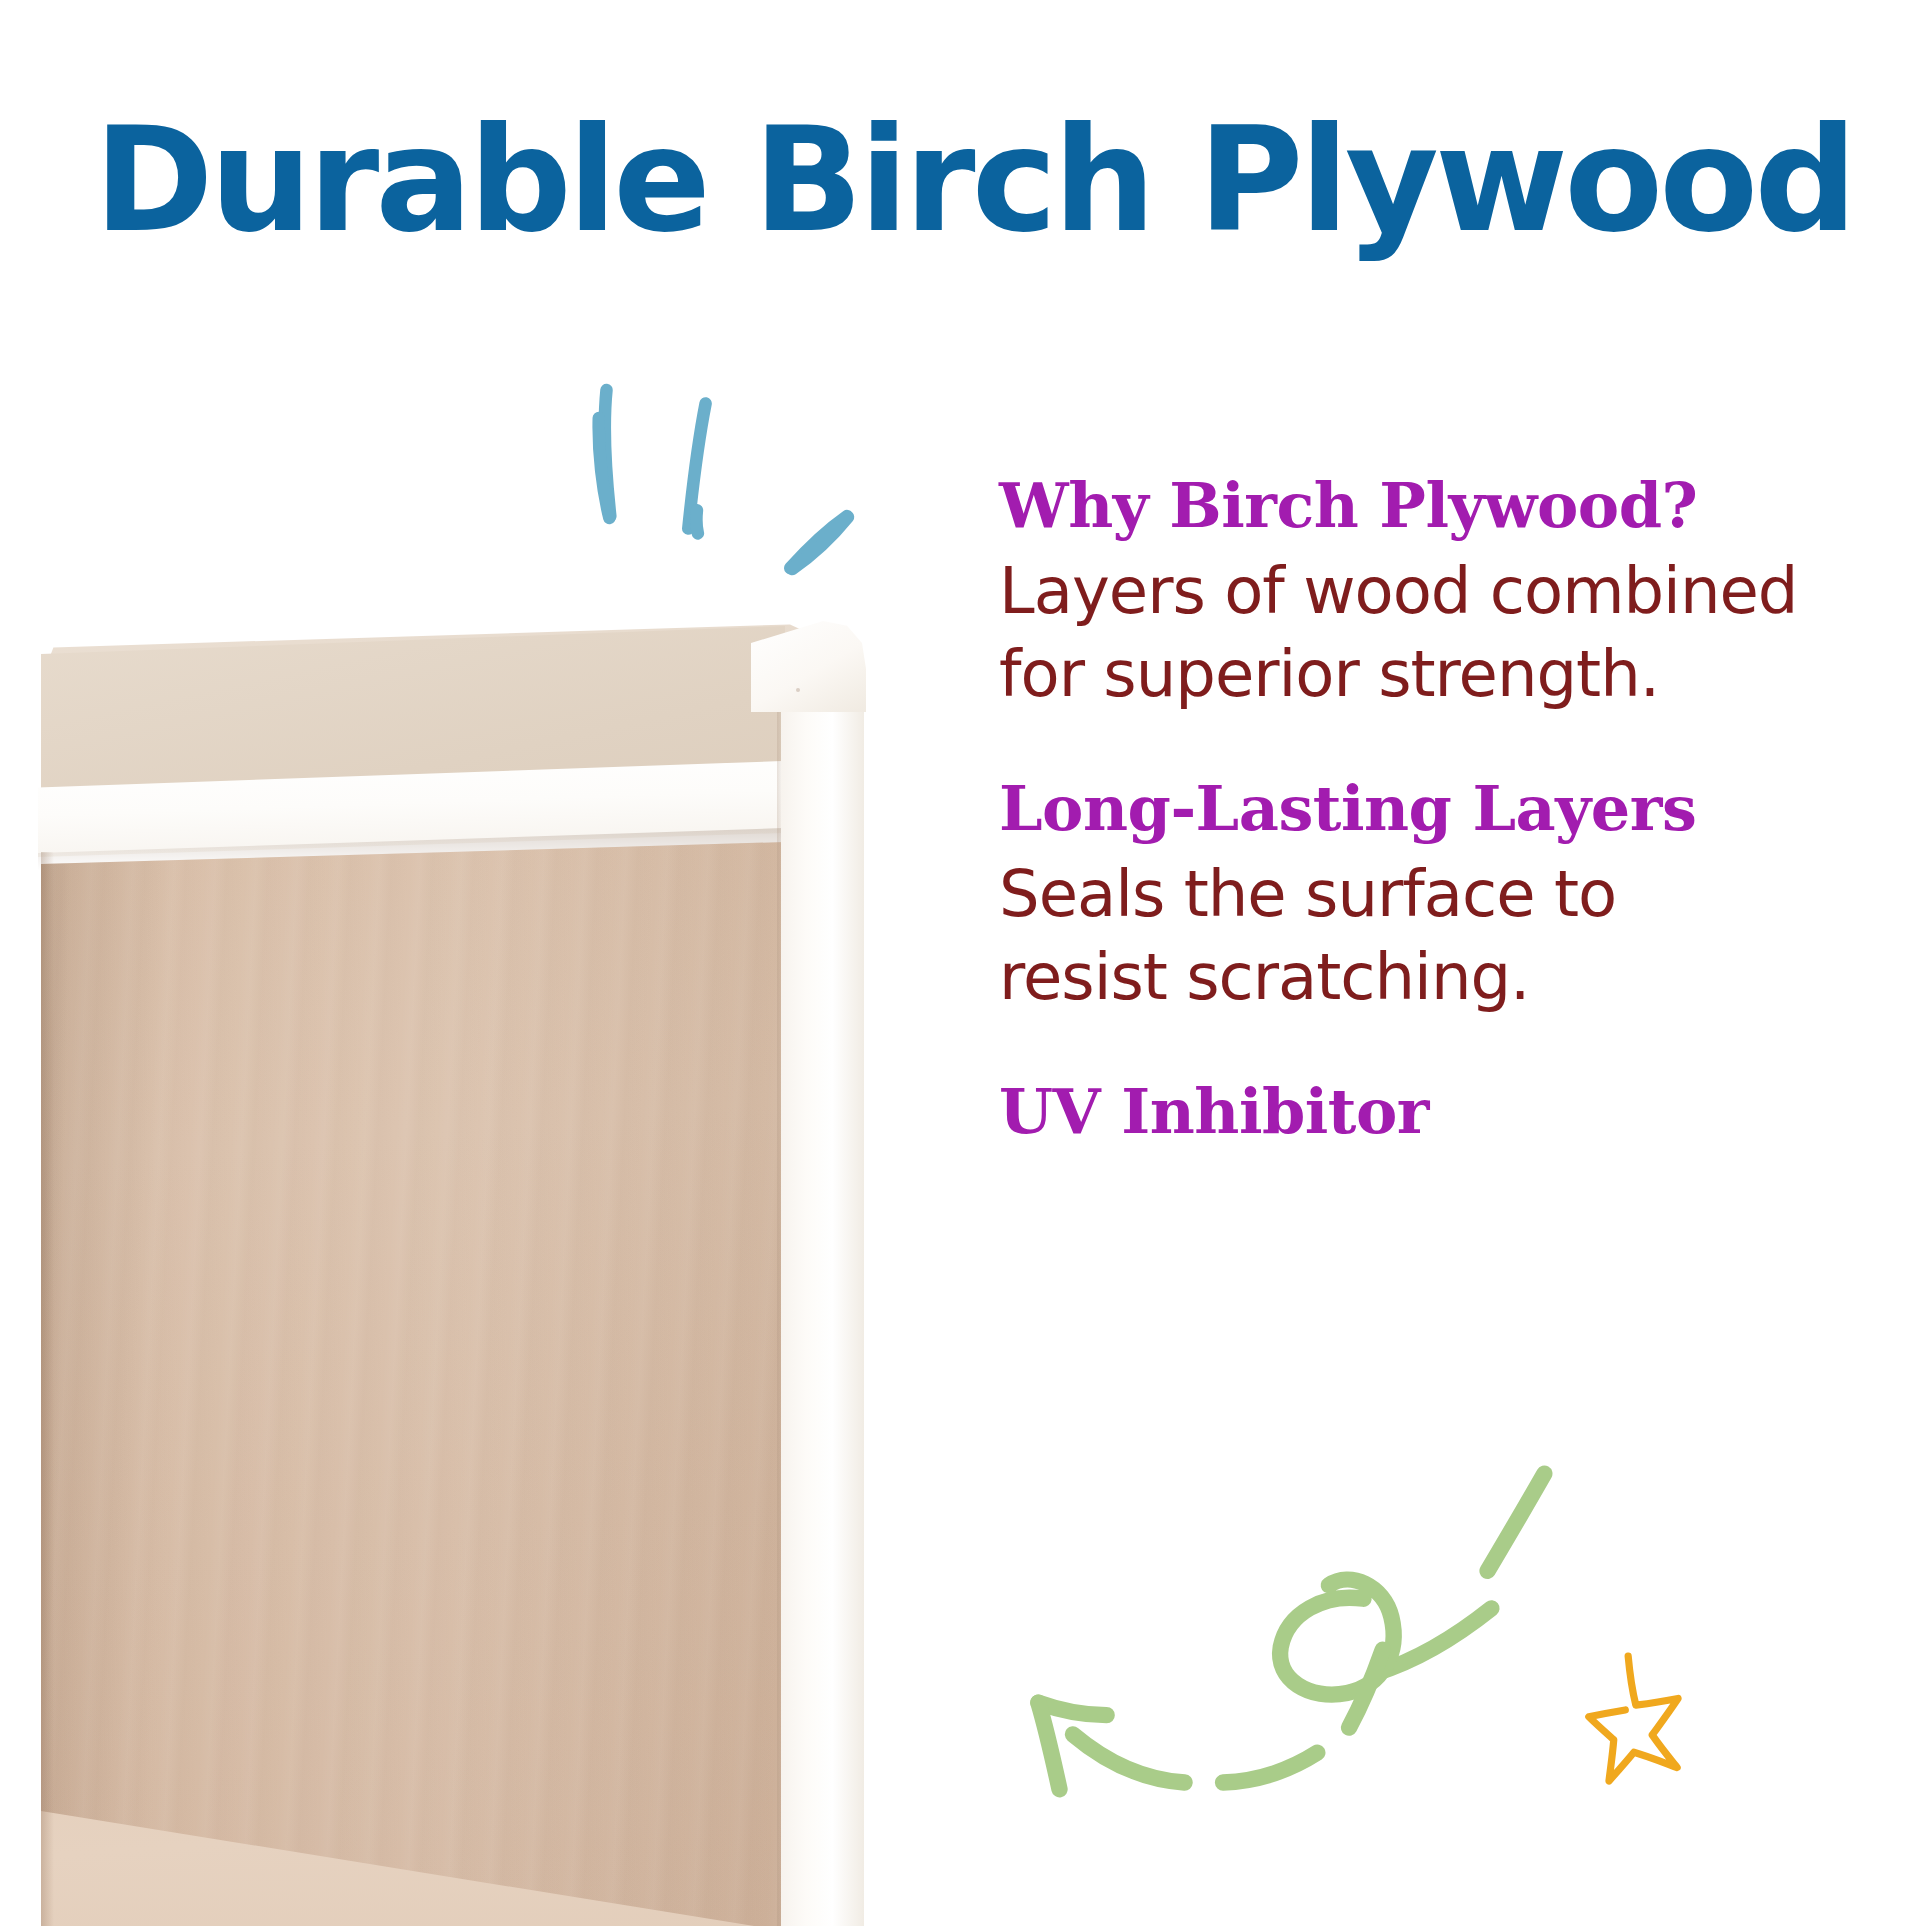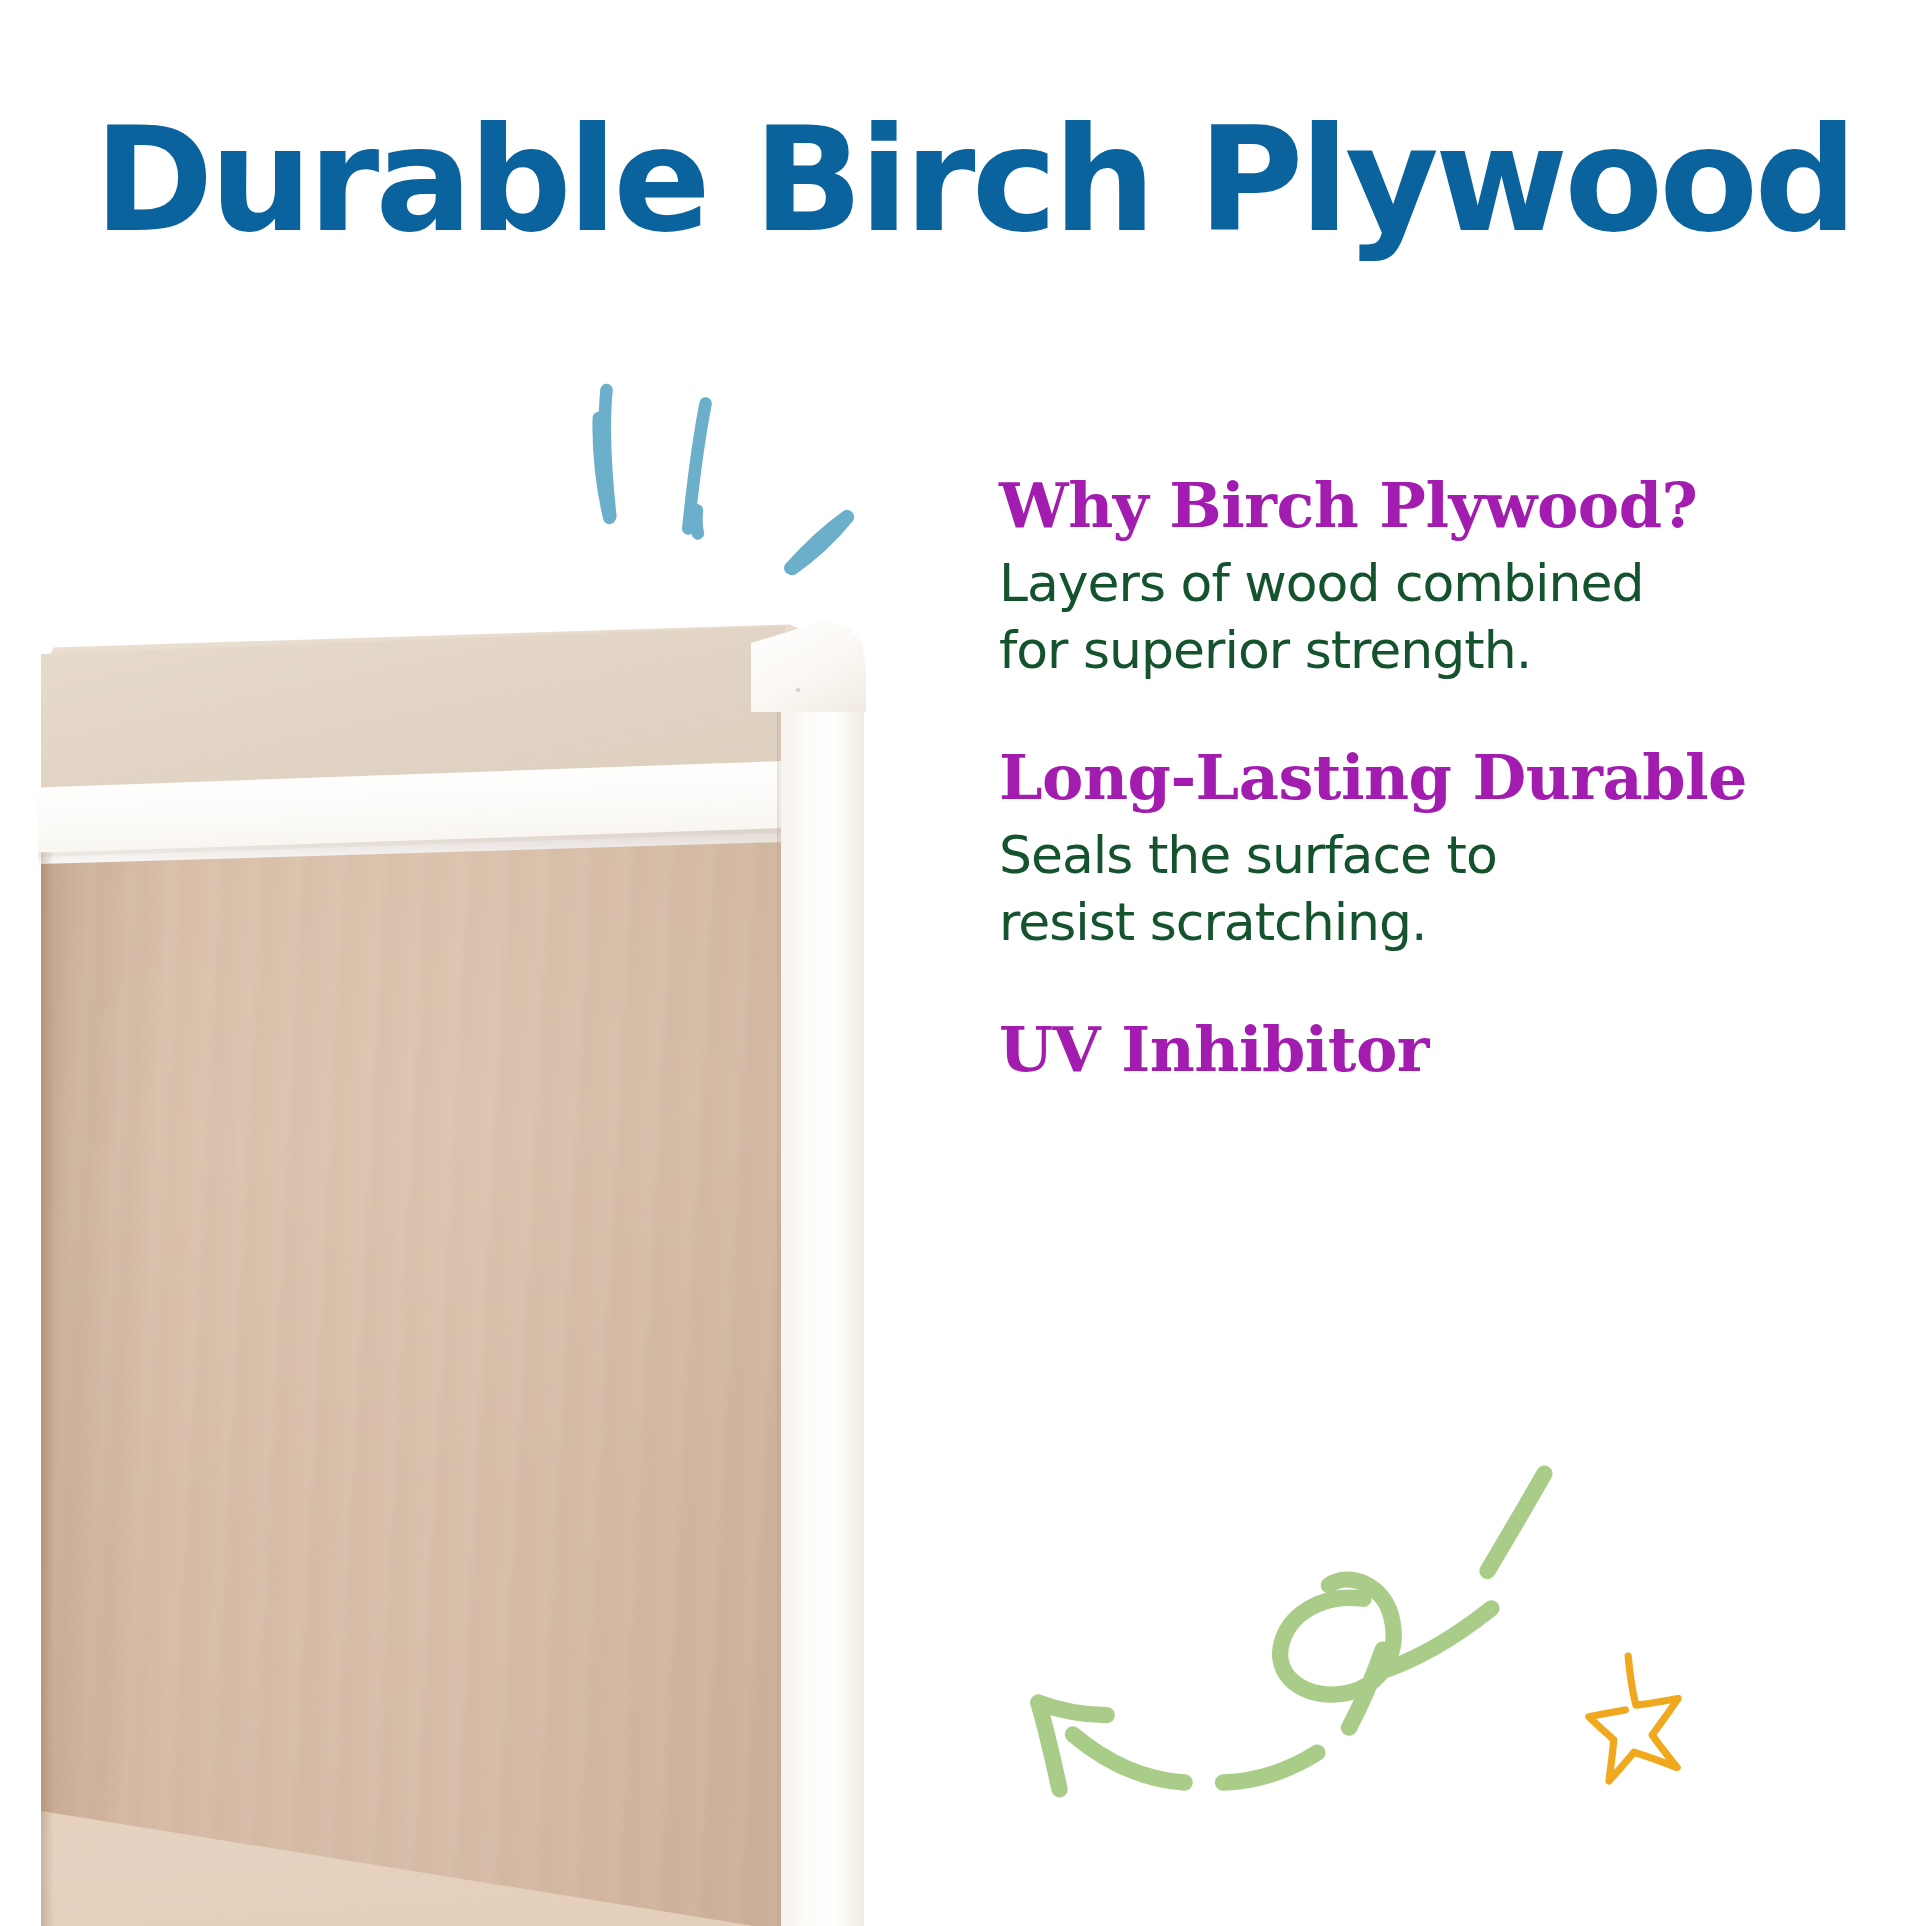--- a/index.html
+++ b/index.html
@@ -165,24 +165,24 @@
     font-size:62px;
     line-height:1.02;
     letter-spacing:-0.5px;
     color:#a21caf;
     margin:0 0 12.5px 0;
     white-space:nowrap;
   }
   .p{
     font-family:"DejaVu Sans","Liberation Sans",sans-serif;
     font-weight:400;
-    font-size:52px;
+    font-size:64px;
     line-height:1.30;
     letter-spacing:-1px;
-    color:#14532d;
+    color:#7f1d1d;
     margin:0;
     white-space:pre-line;
   }
 </style>
 </head>
 <body>
 
 <div id="stage">
 
   <div class="title">Durable Birch Plywood</div>
@@ -255,21 +255,21 @@
 
   <div class="col">
 
     <div class="block">
       <div class="h">Why Birch Plywood?</div>
       <div class="p">Layers of wood combined
 for superior strength.</div>
     </div>
 
     <div class="block">
-      <div class="h">Long-Lasting Durable</div>
+      <div class="h">Long-Lasting Layers</div>
       <div class="p">Seals the surface to
 resist scratching.</div>
     </div>
 
     <div class="block">
       <div class="h">UV Inhibitor</div>
     </div>
 
   </div>
 

